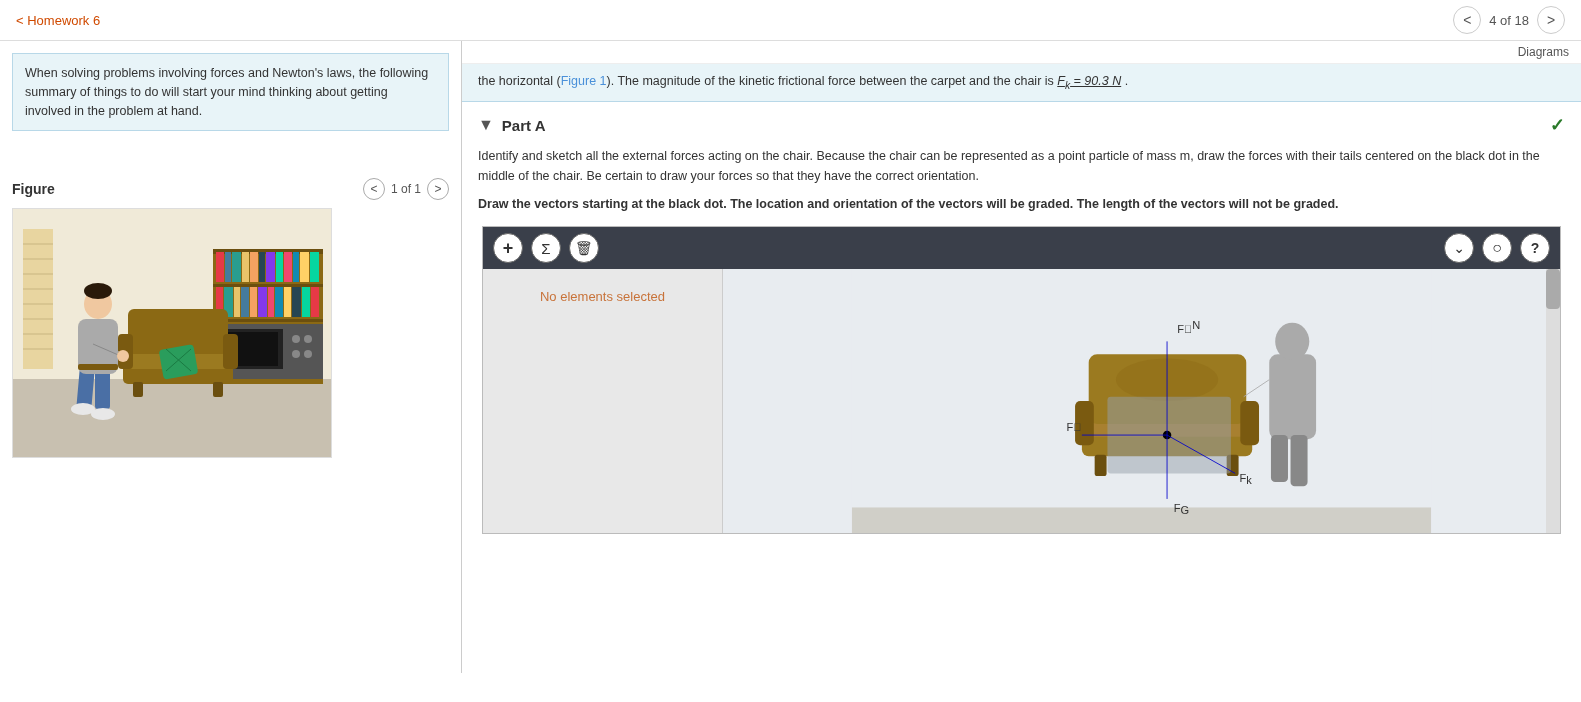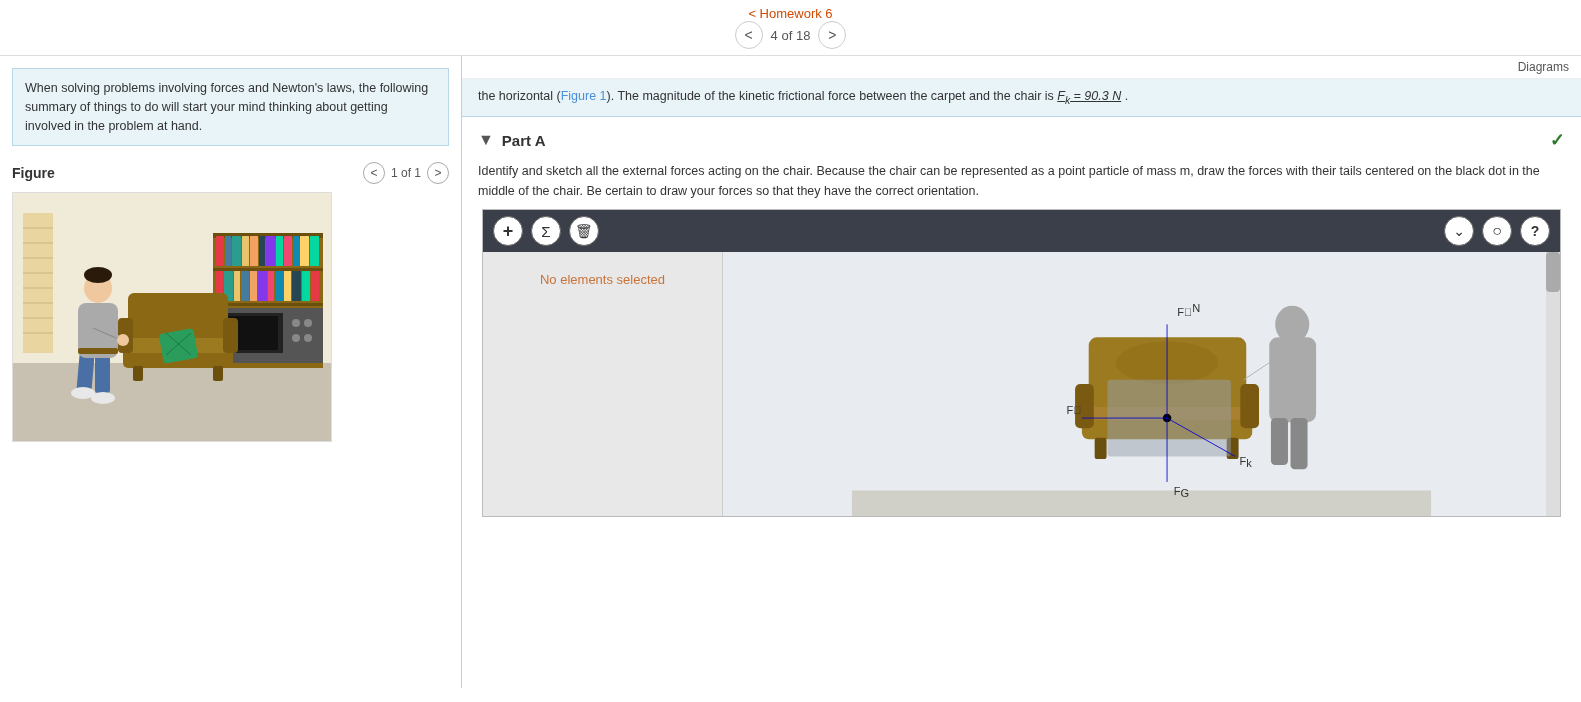--- a/index.html
+++ b/index.html
@@ -6,21 +6,20 @@
     body { font-family: Arial, sans-serif; font-size: 13px; color: #333; background: #fff; overflow: hidden; }
 
     
     #top-header {
       display: flex;
       align-items: center;
       justify-content: space-between;
       padding: 6px 16px;
       border-bottom: 1px solid #ddd;
       background: #fff;
-      flex-direction: column;
     }
     #top-header-left { display: flex; flex-direction: column; }
     #back-link { color: #d04a00; font-size: 13px; text-decoration: none; cursor: pointer; }
     #page-title { font-size: 16px; font-weight: bold; color: #333; margin-top: 2px; }
     #nav-controls { display: flex; align-items: center; gap: 8px; }
     .nav-btn {
       width: 28px; height: 28px; border-radius: 50%; border: 1px solid #ccc;
       background: #fff; cursor: pointer; display: flex; align-items: center; justify-content: center;
       font-size: 14px; color: #555;
     }
@@ -31,20 +30,21 @@
 
     
     #left-sidebar {
       width: 462px;
       min-width: 462px;
       border-right: 1px solid #ccc;
       display: flex;
       flex-direction: column;
       padding: 12px;
       background: #fff;
+      gap: 31px;
     }
     #hint-box {
       background: #e8f4f8;
       border: 1px solid #b8d8e8;
       padding: 10px 12px;
       font-size: 12.5px;
       color: #333;
       line-height: 1.5;
       margin-bottom: 16px;
     }
@@ -307,20 +307,21 @@
     <div id="part-section">
       <div id="part-header">
         <div id="part-toggle">
           <span id="part-arrow">▼</span>
           <span id="part-label">Part A</span>
         </div>
         <span id="part-check" style="color:#2a7a2a; font-size:18px; font-weight:bold;">✓</span>
       </div>
 
       <p id="part-instructions">Identify and sketch all the external forces acting on the chair. Because the chair can be represented as a point particle of mass m, draw the forces with their tails centered on the black dot in the middle of the chair. Be certain to draw your forces so that they have the correct orientation.</p>
+      <p id="part-bold-instruction">Draw the vectors starting at the black dot. The location and orientation of the vectors will be graded. The length of the vectors will not be graded.</p>
 
       <div id="canvas-container">
 
         <div id="canvas-toolbar">
           <div id="toolbar-left">
             <button class="toolbar-btn" style="font-size:18px; font-weight:bold;">+</button>
             <button class="toolbar-btn" style="font-size:15px;">Σ</button>
             <button class="toolbar-btn" style="font-size:14px;">🗑</button>
           </div>
           <div id="toolbar-right">

